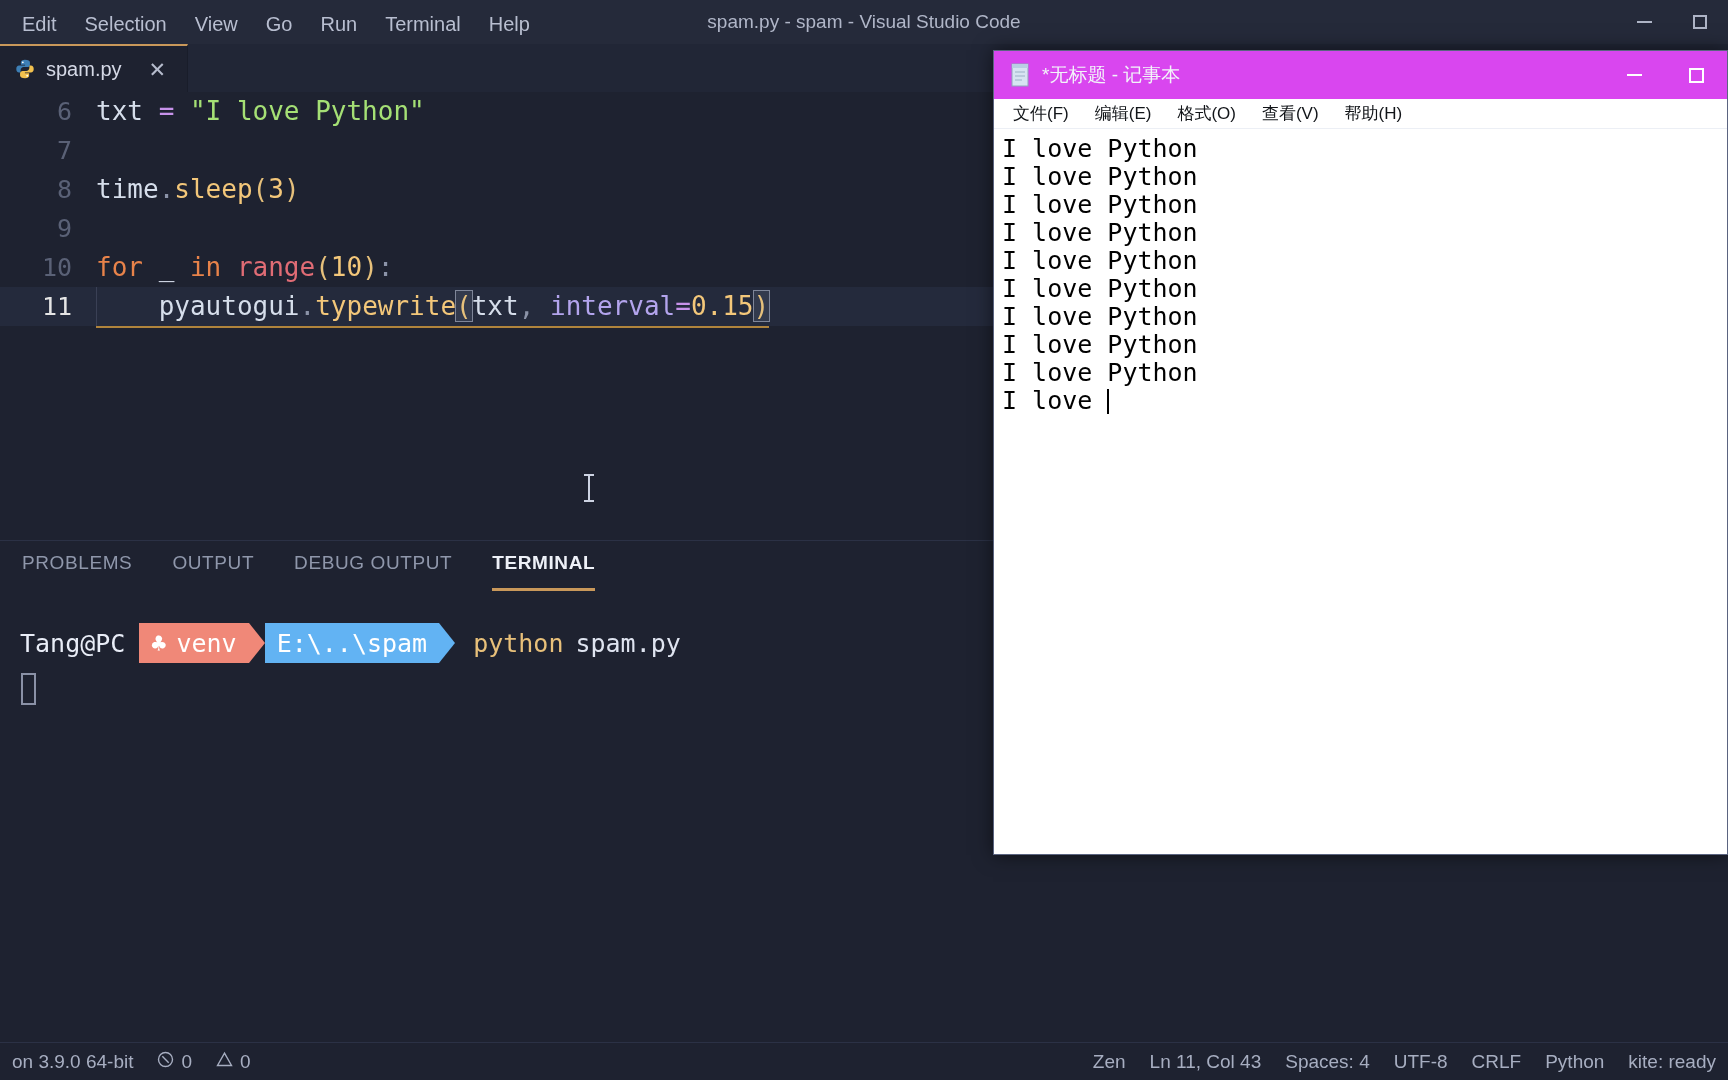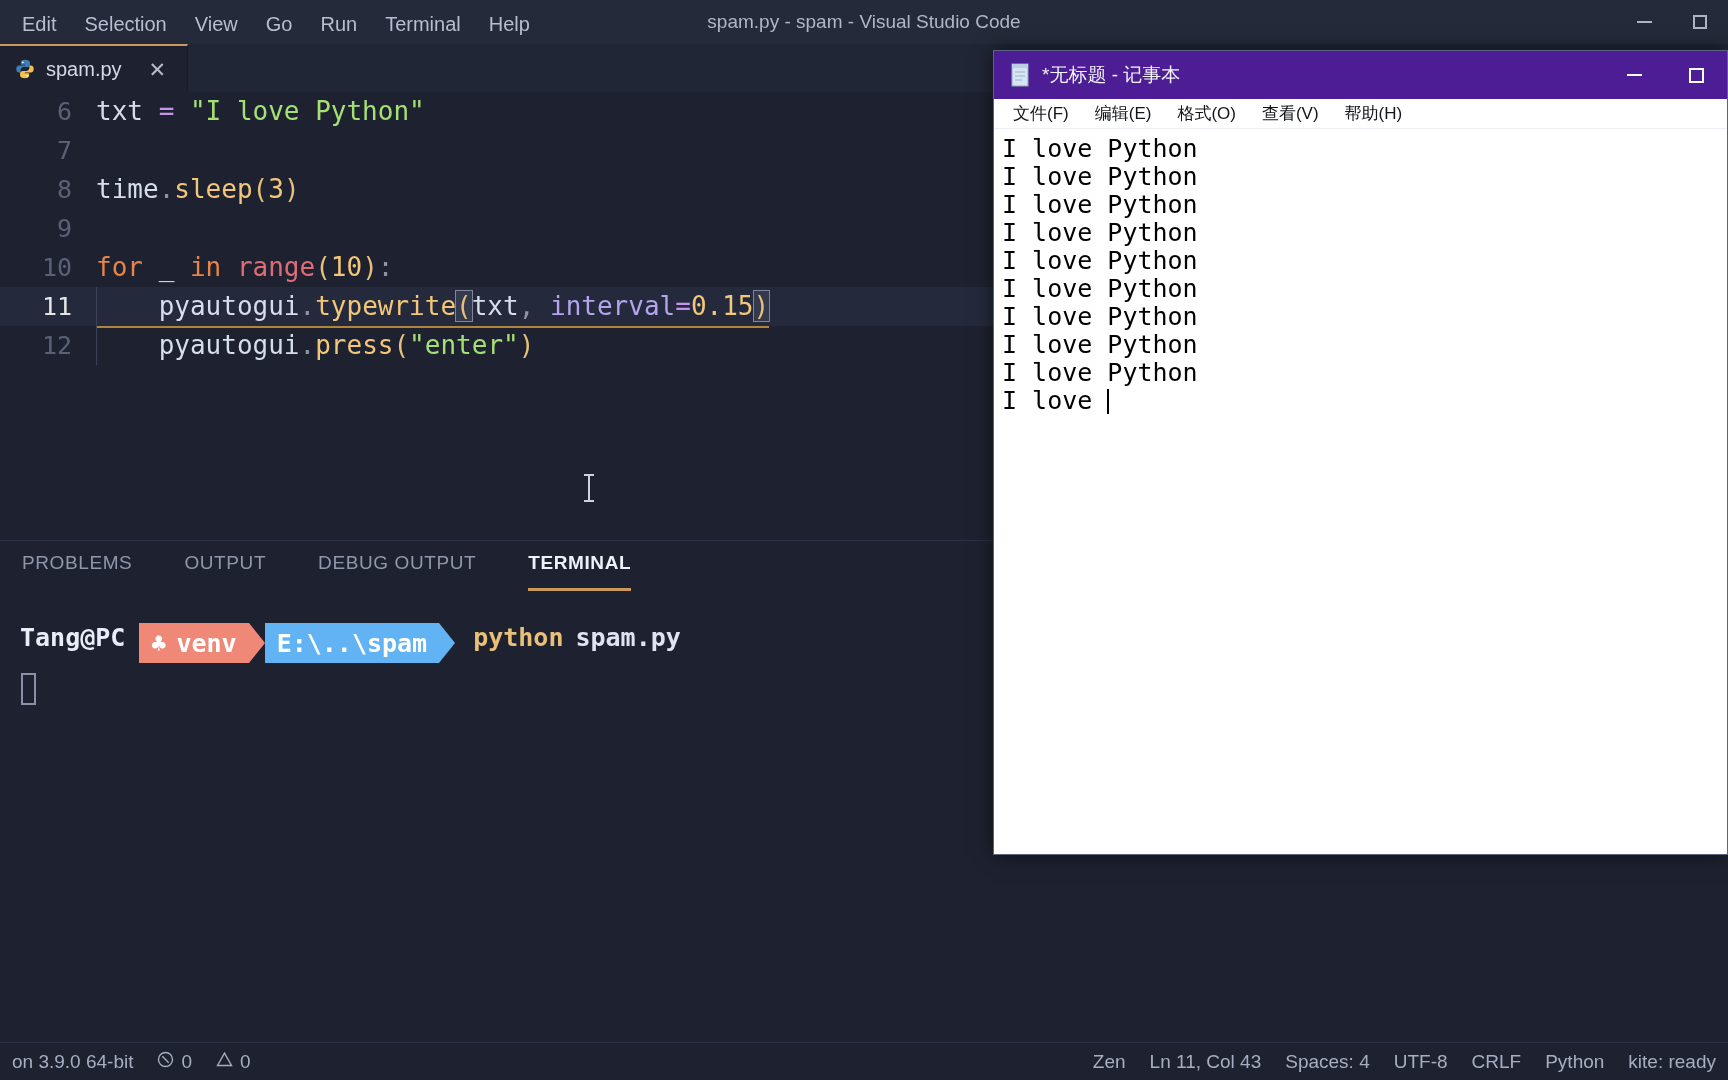--- a/index.html
+++ b/index.html
@@ -119,38 +119,38 @@
   .mouse-caret:before { top: 0; }
   .mouse-caret:after  { bottom: 0; }
 
   
   .panel {
     position: absolute; left: 0; top: 540px; width: 1728px; height: 500px;
     background: #1e2230; border-top: 1px solid #2b3145;
   }
   .panel-tabs {
     display: flex; align-items: flex-end; height: 54px;
-    padding: 0 0 0 4px; gap: 16px;
+    padding: 0 0 0 4px; gap: 4px;
   }
   .ptab {
     position: relative; padding: 0 18px 10px 18px;
     font-size: 19px; letter-spacing: 0.6px; color: #8f97ab;
     height: 54px; display: flex; align-items: center;
   }
   .ptab.sel { color: #eef1f8; font-weight: bold; }
   .ptab.sel:after {
     content: ""; position: absolute; left: 18px; right: 18px; bottom: 4px;
     height: 3px; background: #c9985a;
   }
 
   .term {
     padding: 28px 0 0 20px;
     font-family: "DejaVu Sans Mono", monospace; font-size: 25px;
   }
-  .prompt-row { display: flex; align-items: flex-start; height: 40px; font-weight: bold; }
+  .prompt-row { display: flex; align-items: center; height: 40px; }
   .pr-user { color: #e9edf7; padding-right: 14px; }
   .seg {
     height: 40px; display: flex; align-items: center;
     padding: 0 12px; font-size: 25px; white-space: pre;
   }
   .seg-venv { background: #f08878; color: #ffffff; }
   .seg-path { background: #62b3f3; color: #ffffff; }
   .arrow {
     width: 0; height: 0;
     border-top: 20px solid transparent;
@@ -177,21 +177,21 @@
 
   
   .notepad {
     position: absolute; left: 993px; top: 50px; width: 735px; height: 805px;
     background: #ffffff;
     box-shadow: 0 0 18px rgba(0,0,0,0.55);
     border: 1px solid #5b6480;
     overflow: hidden;
   }
   .np-title {
-    height: 48px; background: #4c1d95;
+    height: 48px; background: #d946ef;
     display: flex; align-items: center; padding-left: 14px;
   }
   .np-ico { width: 24px; height: 26px; position: relative; margin-right: 10px; }
   .np-title-text { font-size: 19px; color: #f2f4f9; }
   .np-ctrls { margin-left: auto; display: flex; height: 48px; }
   .np-btn { width: 62px; height: 48px; display: flex; align-items: center; justify-content: center; }
   .np-glyph-min { width: 15px; height: 2px; background: #ffffff; }
   .np-glyph-max { width: 15px; height: 15px; border: 2px solid #ffffff; }
   .np-menu {
     height: 30px; background: #ffffff; display: flex; align-items: center;
@@ -254,21 +254,20 @@
     </div>
 
     <div class="editor">
       <div class="code" id="code-lines">
           <div class="line"><span class="ln">6</span><span class="ltext"><span class="t-var">txt</span><span class="t-plain"> </span><span class="t-op">=</span><span class="t-plain"> </span><span class="t-str">"I love Python"</span></span></div>
           <div class="line"><span class="ln">7</span><span class="ltext"></span></div>
           <div class="line"><span class="ln">8</span><span class="ltext"><span class="t-var">time</span><span class="t-punct">.</span><span class="t-fn">sleep</span><span class="t-paren">(</span><span class="t-num">3</span><span class="t-paren">)</span></span></div>
           <div class="line"><span class="ln">9</span><span class="ltext"></span></div>
           <div class="line"><span class="ln">10</span><span class="ltext"><span class="t-kw">for</span><span class="t-plain"> </span><span class="t-var">_</span><span class="t-plain"> </span><span class="t-kw">in</span><span class="t-plain"> </span><span class="t-builtin">range</span><span class="t-paren">(</span><span class="t-num">10</span><span class="t-paren">)</span><span class="t-punct">:</span></span></div>
           <div class="line active"><span class="ln">11</span><span class="indent-guide"></span><span class="ltext type-underline"><span class="t-plain">    </span><span class="t-var">pyautogui</span><span class="t-punct">.</span><span class="t-fn">typewrite</span><span class="t-paren bracket-match">(</span><span class="t-var">txt</span><span class="t-punct">,</span><span class="t-plain"> </span><span class="t-param">interval</span><span class="t-op">=</span><span class="t-num">0.15</span><span class="t-paren bracket-match">)</span></span></div>
-          <div class="line"><span class="ln">12</span><span class="indent-guide"></span><span class="ltext"><span class="t-plain">    </span><span class="t-var">pyautogui</span><span class="t-punct">.</span><span class="t-fn">press</span><span class="t-paren">(</span><span class="t-str">"enter"</span><span class="t-paren">)</span></span></div>
         </div>
       <div class="mouse-caret"></div>
     </div>
 
     <div class="panel">
       <div class="panel-tabs" id="panel-tabs">
           <div class="ptab">PROBLEMS</div>
           <div class="ptab">OUTPUT</div>
           <div class="ptab">DEBUG OUTPUT</div>
           <div class="ptab sel">TERMINAL</div>

